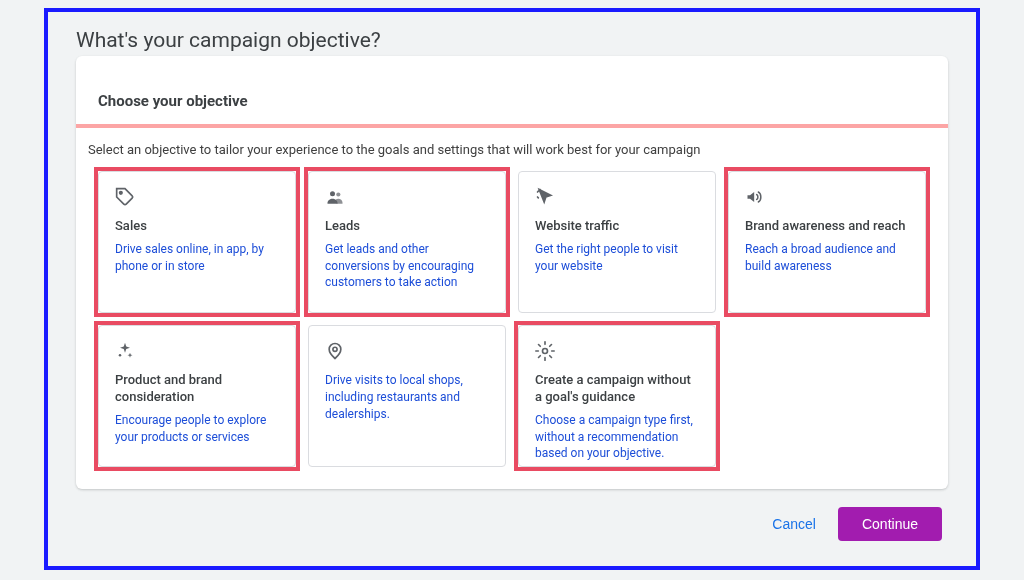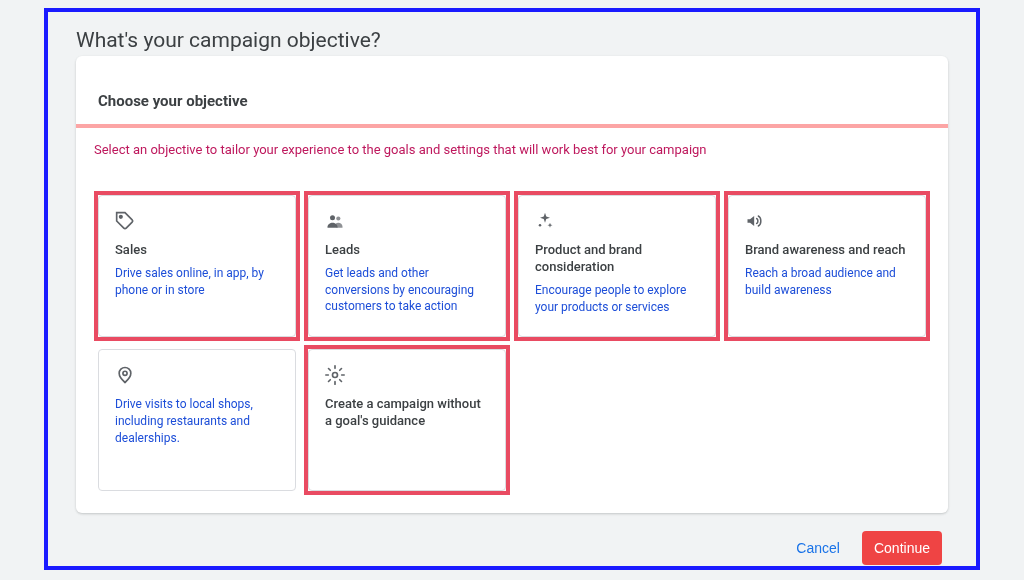--- a/index.html
+++ b/index.html
@@ -34,30 +34,29 @@
     }
     .card-header {
       padding: 16px 22px 14px 22px;
       font-size: 15px;
       font-weight: 700;
       color: #3c4043;
       border-bottom: 4px solid #fca5a5;
       margin-top: 20px;
     }
     .card-subtitle {
-      padding: 14px 22px 14px 18px;
+      padding: 14px 22px 14px 12px;
       font-size: 13px;
-      color: #be185d;
+      color: #404040;
     }
     .grid {
       display: grid;
       grid-template-columns: repeat(4, 1fr);
       gap: 12px;
       padding: 0 22px 22px 22px;
-      margin-top: 24px;
     }
     .objective-cell {
       position: relative;
     }
     .highlight-border {
       position: absolute;
       top: -4px;
       left: -4px;
       right: -4px;
       bottom: -4px;
@@ -107,27 +106,27 @@
     .btn-cancel {
       background: none;
       border: none;
       color: #1a73e8;
       font-size: 14px;
       font-weight: 500;
       cursor: pointer;
       padding: 8px 12px;
     }
     .btn-continue {
-      background: #ef4444;
+      background: #a21caf;
       border: none;
       color: #fff;
       font-size: 14px;
       font-weight: 500;
       cursor: pointer;
-      padding: 9px 12px;
+      padding: 9px 24px;
       border-radius: 4px;
     }
   </style>
 </head>
 <body>
 
 <div class="outer-border">
   <div class="page-title">What's your campaign objective?</div>
 
   <div class="card">
@@ -156,67 +155,80 @@
                 <circle cx="16" cy="9" r="2.5" opacity="0.7"></circle>
                 <path d="M3 19c0-3 3-5 6-5s6 2 6 5v1H3z"></path>
                 <path d="M14 20v-1c0-1.5-.5-2.8-1.3-3.8C13.5 14.5 14.7 14 16 14c2.5 0 5 1.7 5 4.5V20z" opacity="0.7"></path>
               </svg>
             </div>
             <div class="objective-title">Leads</div>
             <div class="objective-desc">Get leads and other conversions by encouraging customers to take action</div>
           </div>
         </div>
         <div class="objective-cell">
+          <div class="objective">
+            <div class="objective-icon">
+              <svg viewBox="0 0 24 24" fill="none" stroke="currentColor" stroke-width="2">
+                <path d="M5 3l14 7-6 2-2 6z" fill="currentColor"></path>
+                <path d="M3 6l1-1M6 3l-1 1M3 12l1 1" stroke-linecap="round"></path>
+              </svg>
+            </div>
+            <div class="objective-title">Website traffic</div>
+            <div class="objective-desc">Get the right people to visit your website</div>
+          </div>
+        </div>
+        <div class="objective-cell">
+          <div class="highlight-border"></div>
+          <div class="objective">
+            <div class="objective-icon">
+              <svg viewBox="0 0 24 24" fill="currentColor">
+                <path d="M3 10v4h3l5 4V6L6 10z"></path>
+                <path d="M14 9c1 .5 1.5 1.5 1.5 3S15 14.5 14 15M16 6c2 1 3 3 3 6s-1 5-3 6" fill="none" stroke="currentColor" stroke-width="1.8" stroke-linecap="round"></path>
+              </svg>
+            </div>
+            <div class="objective-title">Brand awareness and reach</div>
+            <div class="objective-desc">Reach a broad audience and build awareness</div>
+          </div>
+        </div>
+        <div class="objective-cell">
           <div class="highlight-border"></div>
           <div class="objective">
             <div class="objective-icon">
               <svg viewBox="0 0 24 24" fill="currentColor">
                 <path d="M12 2l1.5 4.5L18 8l-4.5 1.5L12 14l-1.5-4.5L6 8l4.5-1.5z"></path>
                 <path d="M18 14l.8 2.2L21 17l-2.2.8L18 20l-.8-2.2L15 17l2.2-.8z"></path>
                 <circle cx="6" cy="17" r="1.5"></circle>
               </svg>
             </div>
             <div class="objective-title">Product and brand consideration</div>
             <div class="objective-desc">Encourage people to explore your products or services</div>
           </div>
         </div>
         <div class="objective-cell">
-          <div class="highlight-border"></div>
-          <div class="objective">
-            <div class="objective-icon">
-              <svg viewBox="0 0 24 24" fill="currentColor">
-                <path d="M3 10v4h3l5 4V6L6 10z"></path>
-                <path d="M14 9c1 .5 1.5 1.5 1.5 3S15 14.5 14 15M16 6c2 1 3 3 3 6s-1 5-3 6" fill="none" stroke="currentColor" stroke-width="1.8" stroke-linecap="round"></path>
-              </svg>
-            </div>
-            <div class="objective-title">Brand awareness and reach</div>
-            <div class="objective-desc">Reach a broad audience and build awareness</div>
-          </div>
-        </div>
-        <div class="objective-cell">
           <div class="objective">
             <div class="objective-icon">
               <svg viewBox="0 0 24 24" fill="none" stroke="currentColor" stroke-width="2">
                 <path d="M12 21s-7-6-7-11a7 7 0 0 1 14 0c0 5-7 11-7 11z"></path>
                 <circle cx="12" cy="10" r="2.5"></circle>
               </svg>
             </div>
             <div class="objective-desc">Drive visits to local shops, including restaurants and dealerships.</div>
           </div>
         </div>
         <div class="objective-cell">
           <div class="highlight-border"></div>
           <div class="objective">
             <div class="objective-icon">
               <svg viewBox="0 0 24 24" fill="none" stroke="currentColor" stroke-width="2">
                 <circle cx="12" cy="12" r="3"></circle>
                 <path d="M12 1v3m0 16v3M4.22 4.22l2.12 2.12m11.32 11.32l2.12 2.12M1 12h3m16 0h3M4.22 19.78l2.12-2.12M17.66 6.34l2.12-2.12" stroke-linecap="round"></path>
               </svg>
             </div>
             <div class="objective-title">Create a campaign without a goal's guidance</div>
+            <div class="objective-desc">Choose a campaign type first, without a recommendation based on your objective.</div>
           </div>
         </div>
       </div>
   </div>
 
   <div class="footer">
     <button class="btn-cancel">Cancel</button>
     <button class="btn-continue">Continue</button>
   </div>
 </div>

